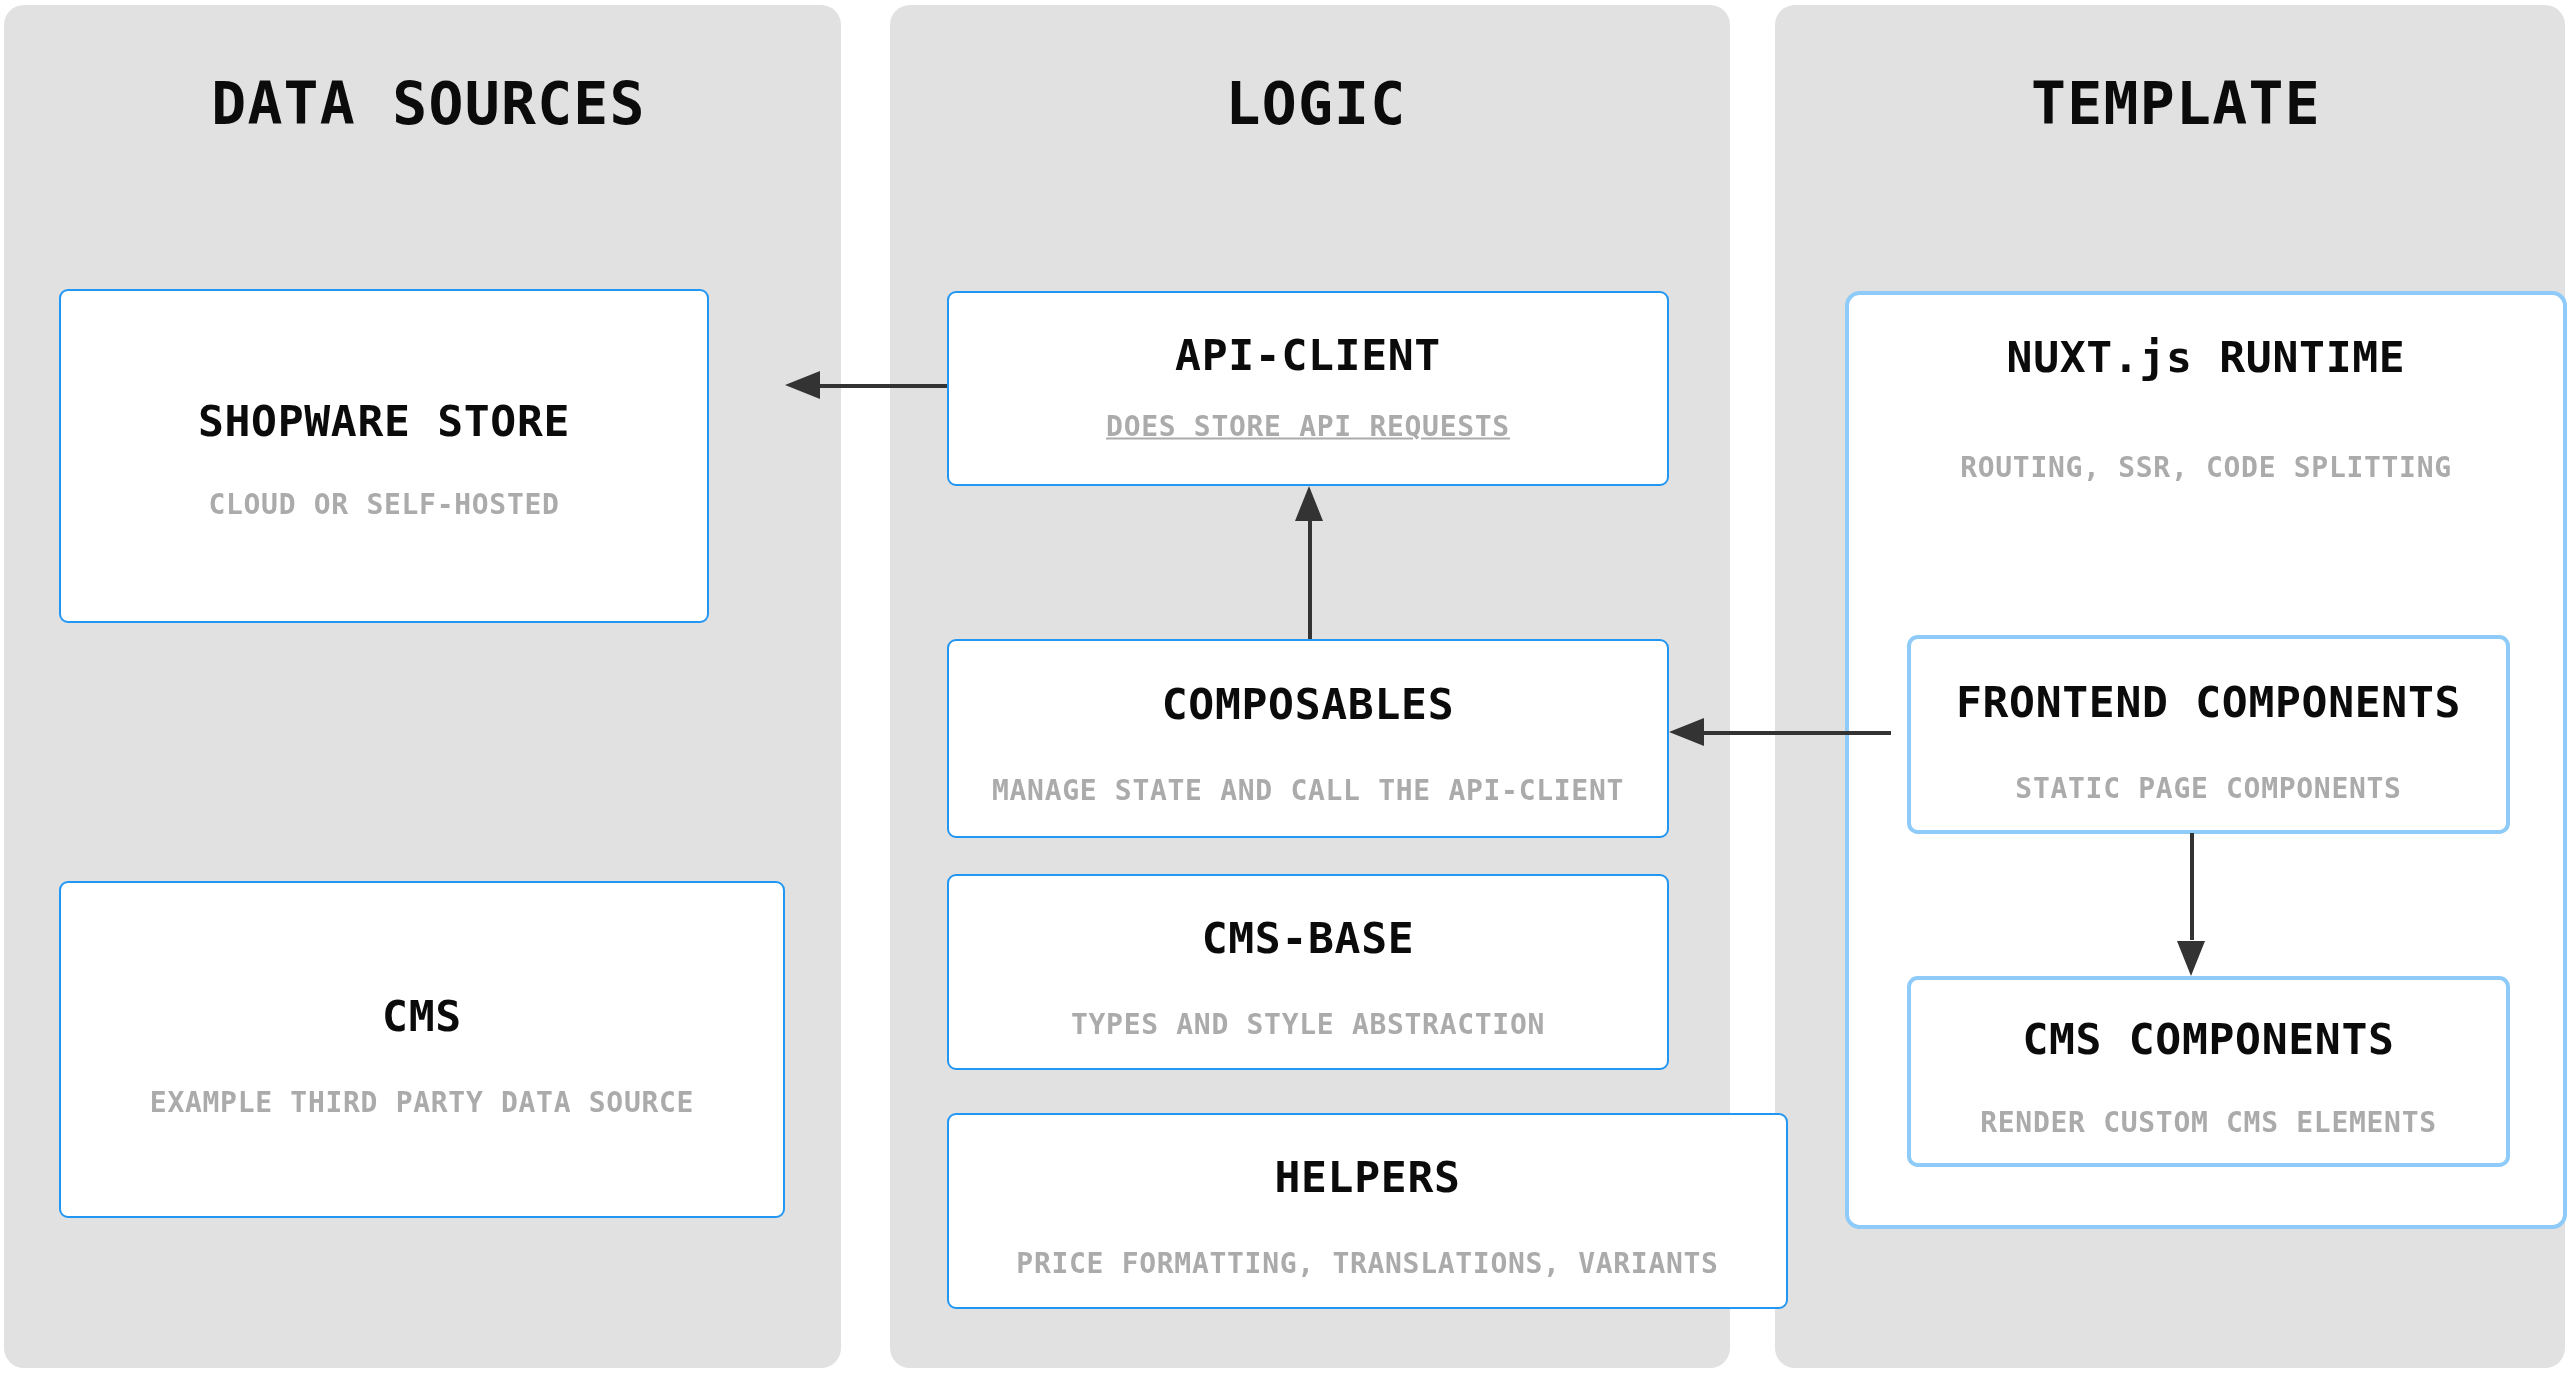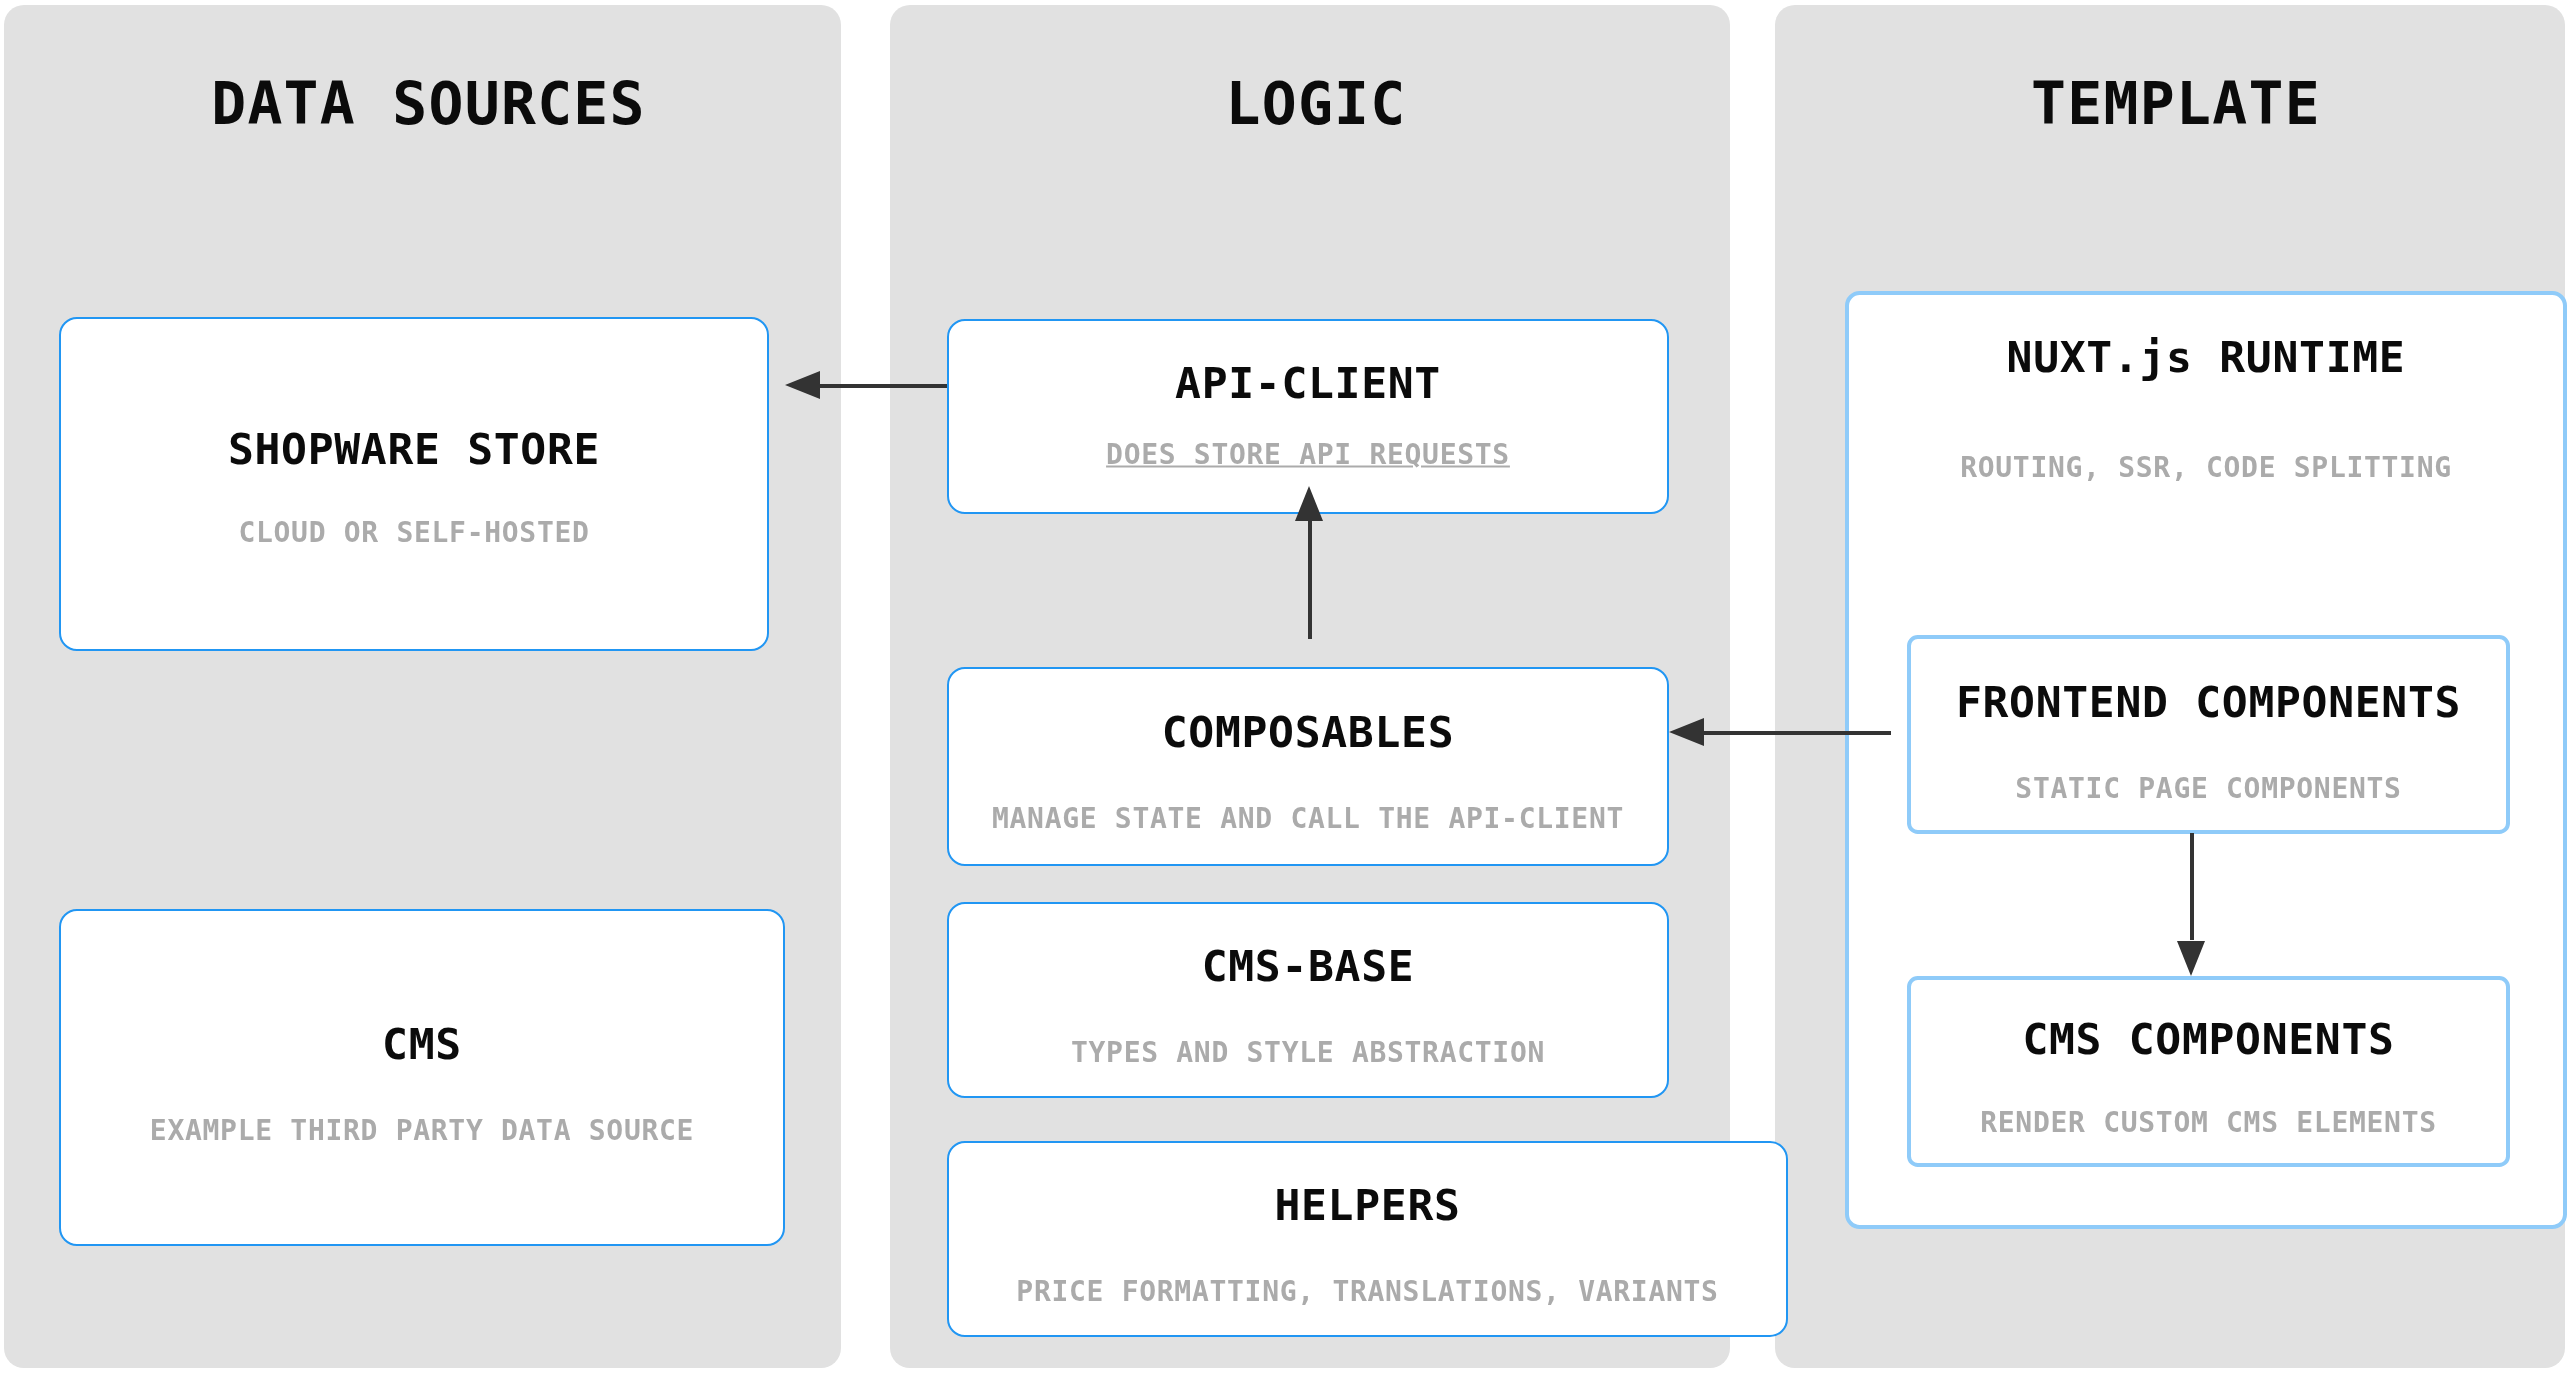--- a/index.html
+++ b/index.html
@@ -41,24 +41,24 @@
     white-space: nowrap;
     padding-left: 12px;
   }
 
   
   .node {
     position: absolute;
     background: #ffffff;
     box-sizing: border-box;
   }
-  .node.strong { border: 2.7px solid #2196f3; border-radius: 18px; margin-top: 28px; }
+  .node.strong { border: 2.7px solid #2196f3; border-radius: 9px; }
   .node.light  { border: 4px solid #8fcbf9; border-radius: 10.7px; margin-left: 16px; }
 
-  #n-shopware  { left: 59px;   top: 289px;  width: 710px; height: 334px; }
+  #n-shopware  { left: 59px;   top: 289px;  width: 650px; height: 334px; }
   #n-cms       { left: 59px;   top: 881px; width: 726px; height: 337px; }
   #n-api       { left: 947px; top: 291px;  width: 722px; height: 195px; }
   #n-compos    { left: 947px; top: 639px;  width: 722px; height: 199px; }
   #n-cmsbase   { left: 947px; top: 874px; width: 722px; height: 196px; }
   #n-helpers   { left: 947px; top: 1113px; width: 841px; height: 196px; }
   #n-nuxt      { left: 1829px; top: 291px;  width: 722px; height: 938px;
                  border-width: 4.7px; border-radius: 14.8px; }
   #n-frontend  { left: 1891px; top: 635px;  width: 603px;  height: 199px; }
   #n-cmscomp   { left: 1891px; top: 976px; width: 603px;  height: 191px; }
 

